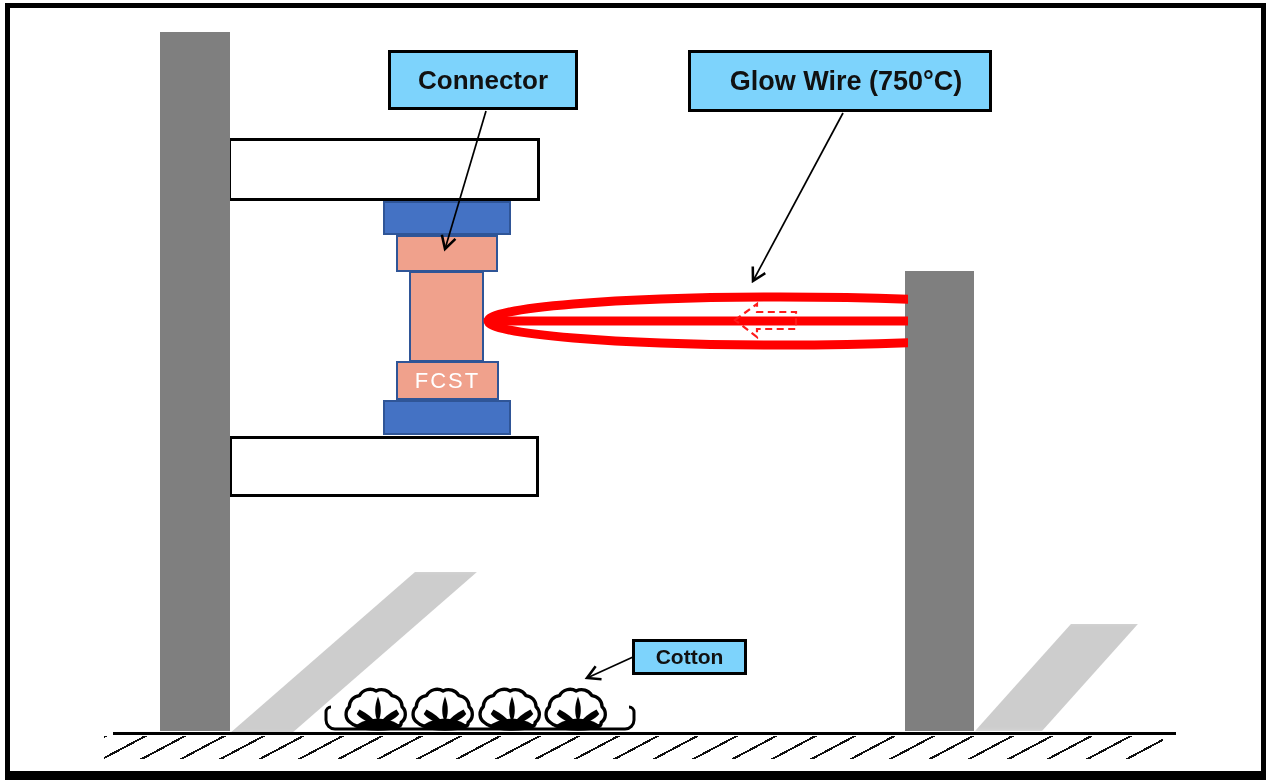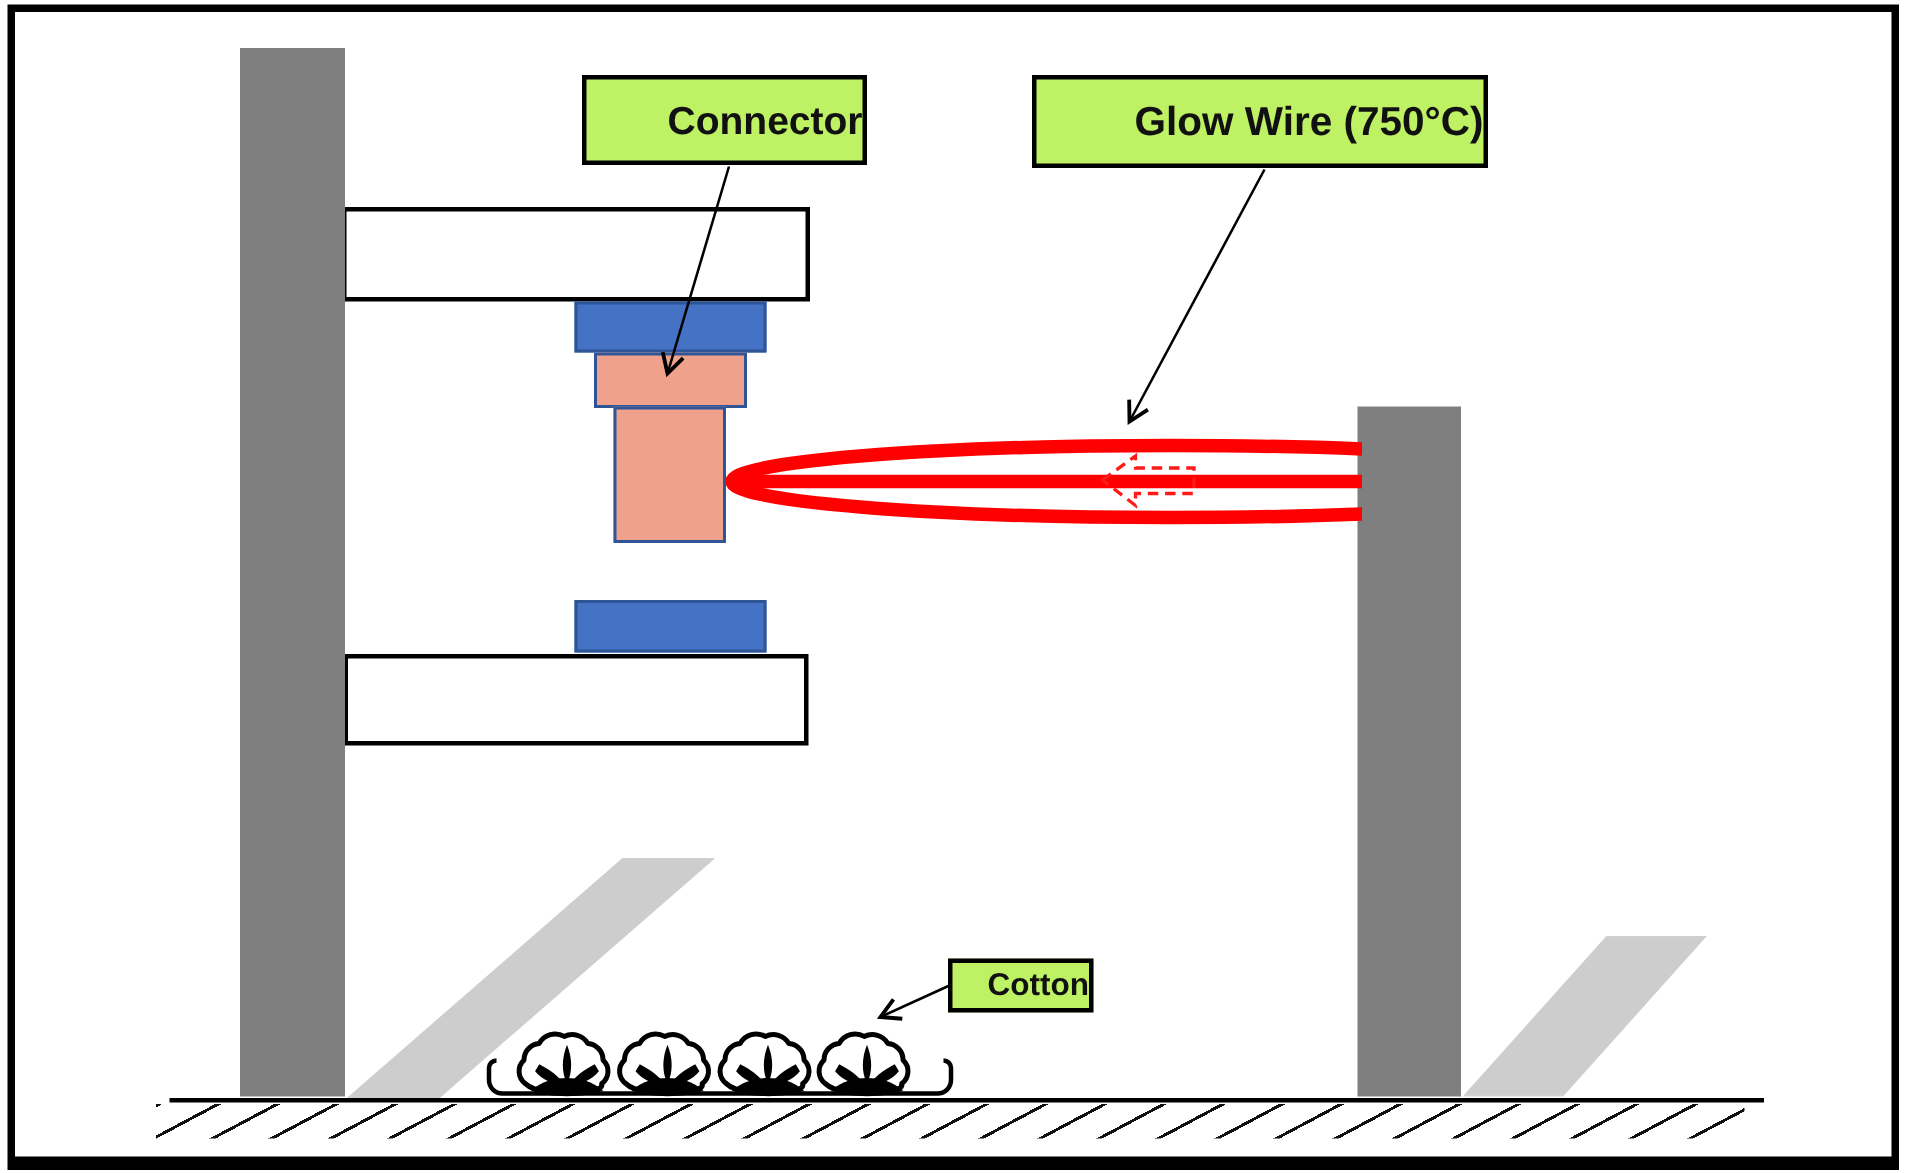--- a/index.html
+++ b/index.html
@@ -29,25 +29,25 @@
   .cap{background:#4472c4;border:2px solid #2f5597;}
   .cap-top{left:383px;top:201px;width:128px;height:34px;}
   .cap-bottom{left:383px;top:400px;width:128px;height:35px;}
   .salmon{background:#f0a18c;border:2px solid #2f5597;}
   .salmon-upper{left:396px;top:235px;width:102px;height:37px;}
   .salmon-column{left:409px;top:271px;width:75px;height:91px;}
   .salmon-fcst{left:396px;top:361px;width:103px;height:39px;
     display:flex;align-items:center;justify-content:center;
     color:#fff;font-size:22px;letter-spacing:2px;font-weight:400;}
   
-  .label-box{position:absolute;background:#bef264;border:3px solid #000;box-sizing:border-box;
-    display:flex;align-items:center;justify-content:flex-end;font-weight:bold;color:#111;}
+  .label-box{position:absolute;background:#7dd3fc;border:3px solid #000;box-sizing:border-box;
+    display:flex;align-items:center;justify-content:center;font-weight:bold;color:#111;}
   .label-connector{left:388px;top:50px;width:190px;height:60px;font-size:26px;}
   .label-glowwire{left:688px;top:50px;width:304px;height:62px;font-size:27px;padding-left:12px;}
-  .label-cotton{left:632px;top:639px;width:97px;height:36px;font-size:21px;}
+  .label-cotton{left:632px;top:639px;width:115px;height:36px;font-size:21px;}
   .abs{position:absolute;}
   svg{display:block;}
   .overlay{pointer-events:none;}
 </style>
 </head>
 <body>
 
 <div class="stage">
 
   <div class="shadow shadow-left"></div>
@@ -58,20 +58,23 @@
 
   <div class="arm arm-upper"></div>
   <div class="arm arm-lower"></div>
 
   <div class="post post-left"></div>
   <div class="post post-right"></div>
 
   <div class="blk cap cap-top"></div>
   <div class="blk salmon salmon-upper"></div>
   <div class="blk salmon salmon-column"></div>
+  <div class="blk salmon salmon-fcst">
+    <span>FCST</span>
+  </div>
   <div class="blk cap cap-bottom"></div>
 
   <svg class="abs" style="left:478px;top:283px;" width="430" height="80" viewBox="0 0 430 80">
     <ellipse cx="302" cy="38" rx="292" ry="24" fill="none" stroke="#ff0000" stroke-width="9"></ellipse>
     <line x1="10" y1="38" x2="430" y2="38" stroke="#ff0000" stroke-width="9"></line>
     <polygon points="257,37 279,21 279,29 318,29 318,46 279,46 279,54" fill="none" stroke="#ff1a1a" stroke-width="2.2" stroke-dasharray="7 4.5"></polygon>
   </svg>
 
   <svg class="abs" style="left:320px;top:664px;" width="330" height="72" viewBox="0 0 330 72">
     <defs>

